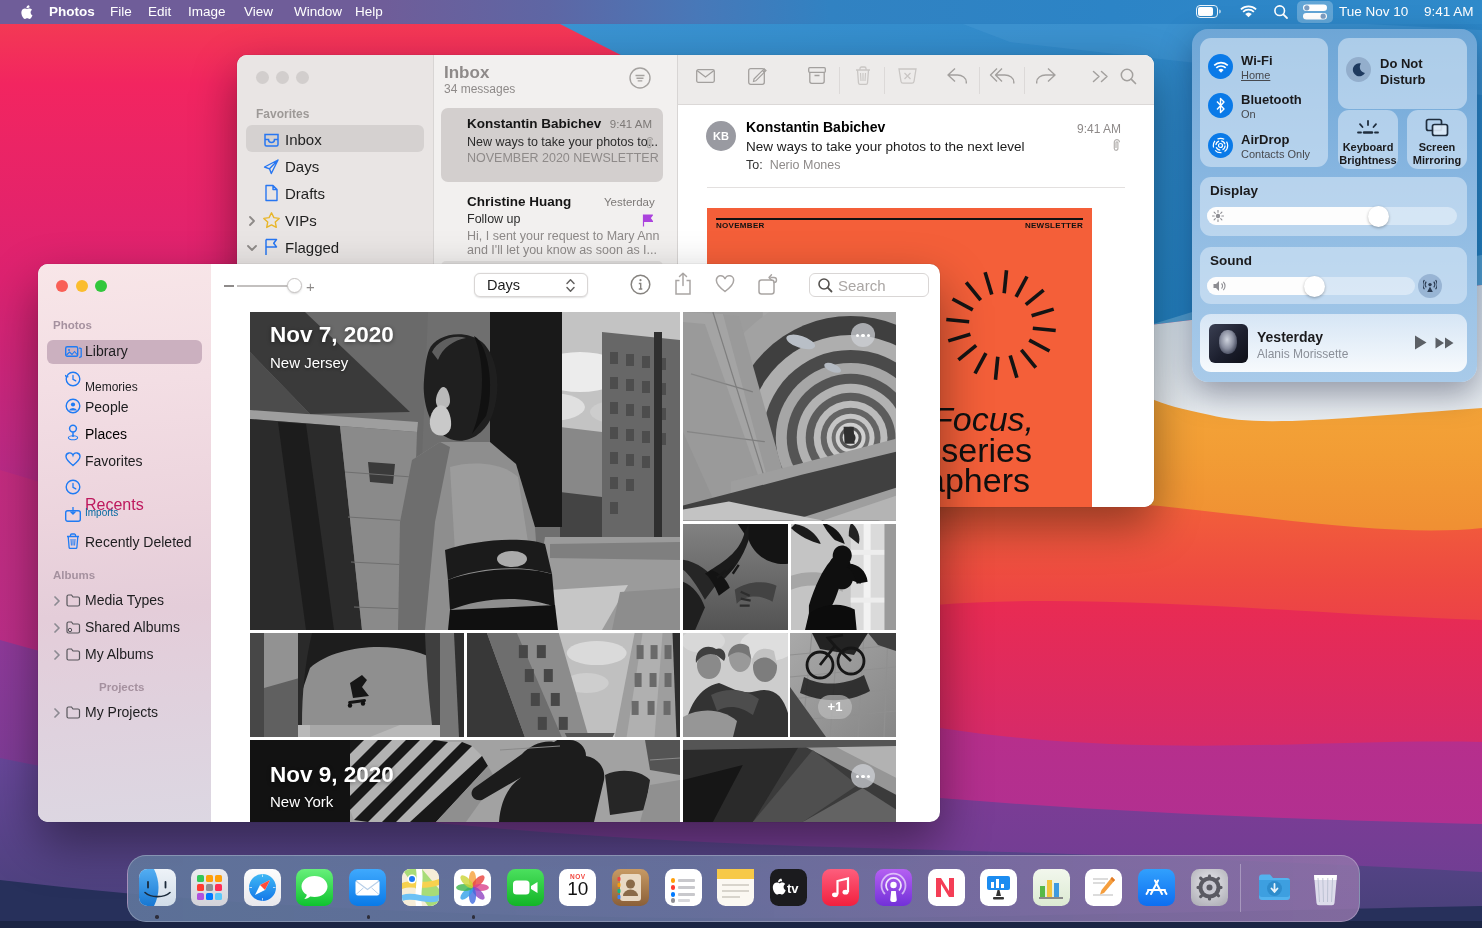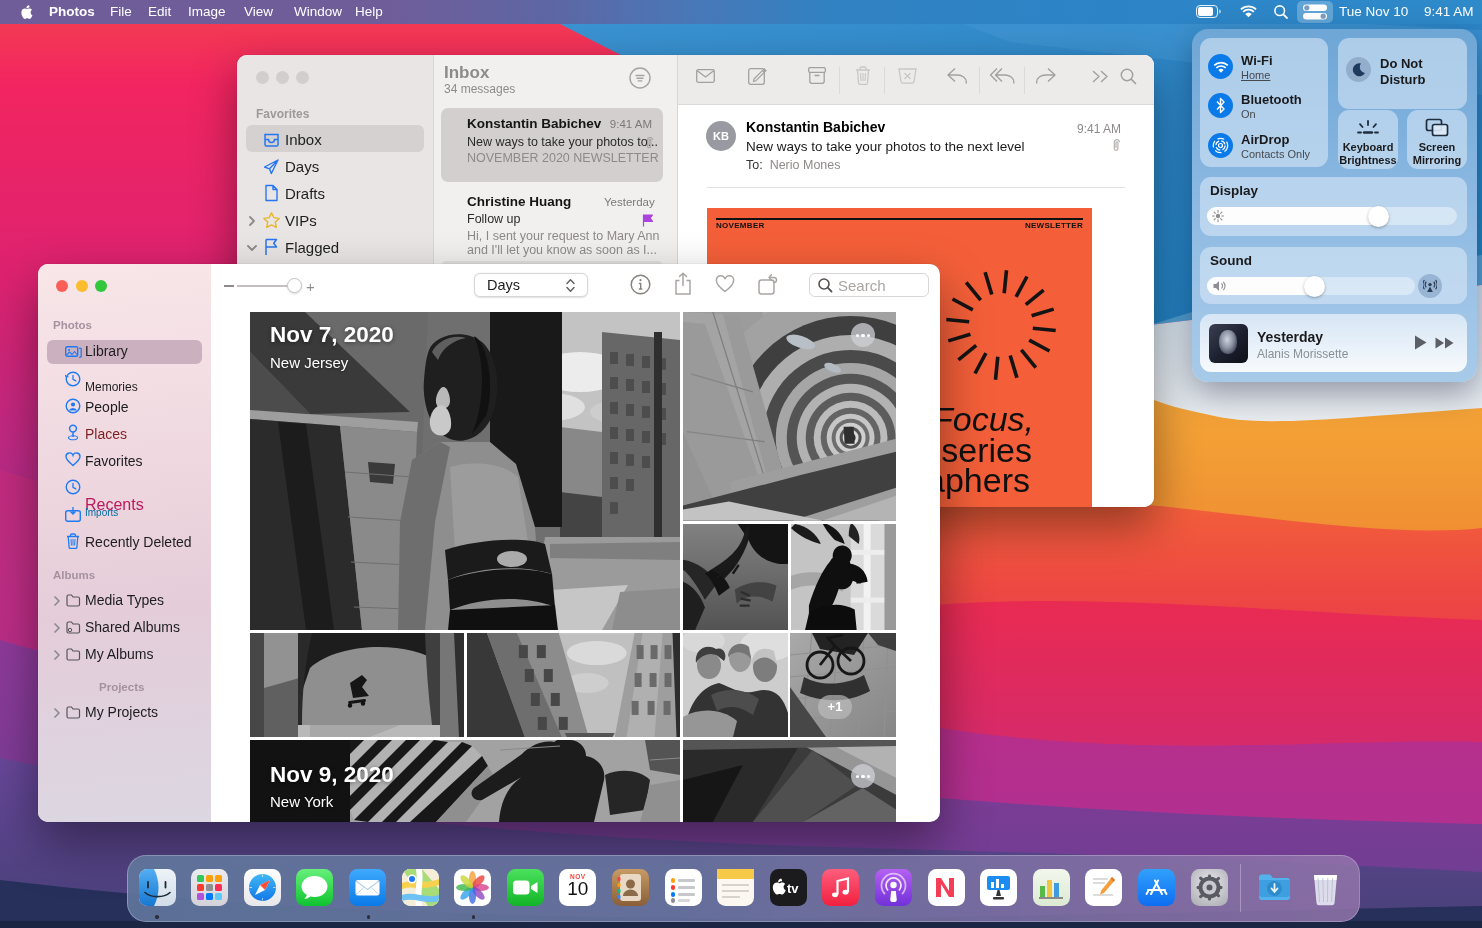--- a/index.html
+++ b/index.html
@@ -261,21 +261,21 @@
 
  <div class="abs" style="left:0;top:0;width:173px;height:558px;background:linear-gradient(175deg,#f8e6e8 0%,#f3dee4 22%,#ecd4dd 45%,#e4cdd9 62%,#dfd2de 82%,#dcd7e2 100%);"></div>
  <div class="abs" style="left:18px;top:16px;width:12px;height:12px;border-radius:50%;background:#f95f56;"></div>
  <div class="abs" style="left:38px;top:16px;width:12px;height:12px;border-radius:50%;background:#fbbd2e;"></div>
  <div class="abs" style="left:57px;top:16px;width:12px;height:12px;border-radius:50%;background:#32c73c;"></div>
  <div class="abs" style="left:15px;top:55px;font-size:11.5px;font-weight:bold;color:#a5919f;">Photos</div>
  <div class="abs" style="left:9px;top:76px;width:155px;height:24px;border-radius:6px;background:#cbb0bf;"></div>
  <div class="abs" style="left:47px;top:79px;font-size:14px;color:#1d1d1f;">Library</div>
  <div class="abs" style="left:47px;top:108px;font-size:12px;color:#1d1d1f;margin-top:8px;">Memories</div>
  <div class="abs" style="left:47px;top:135px;font-size:14px;color:#1d1d1f;">People</div>
- <div class="abs" style="left:47px;top:162px;font-size:14px;color:#7f1d1d;">Places</div>
+ <div class="abs" style="left:47px;top:162px;font-size:14px;color:#000000;">Places</div>
  <div class="abs" style="left:47px;top:189px;font-size:14px;color:#1d1d1f;">Favorites</div>
  <div class="abs" style="left:47px;top:232px;font-size:16px;color:#be185d;">Recents</div>
  <div class="abs" style="left:47px;top:243px;font-size:10px;color:#0369a1;">Imports</div>
  <div class="abs" style="left:47px;top:270px;font-size:14px;color:#1d1d1f;">Recently Deleted</div>
  <div class="abs" style="left:15px;top:305px;font-size:11.5px;font-weight:bold;color:#a5919f;">Albums</div>
  <div class="abs" style="left:47px;top:328px;font-size:14px;color:#1d1d1f;">Media Types</div>
  <div class="abs" style="left:47px;top:355px;font-size:14px;color:#1d1d1f;">Shared Albums</div>
  <div class="abs" style="left:47px;top:382px;font-size:14px;color:#1d1d1f;">My Albums</div>
  <div class="abs" style="left:15px;top:417px;font-size:11.5px;font-weight:bold;color:#a5919f;margin-left:46px;">Projects</div>
  <div class="abs" style="left:47px;top:440px;font-size:14px;color:#1d1d1f;">My Projects</div>

